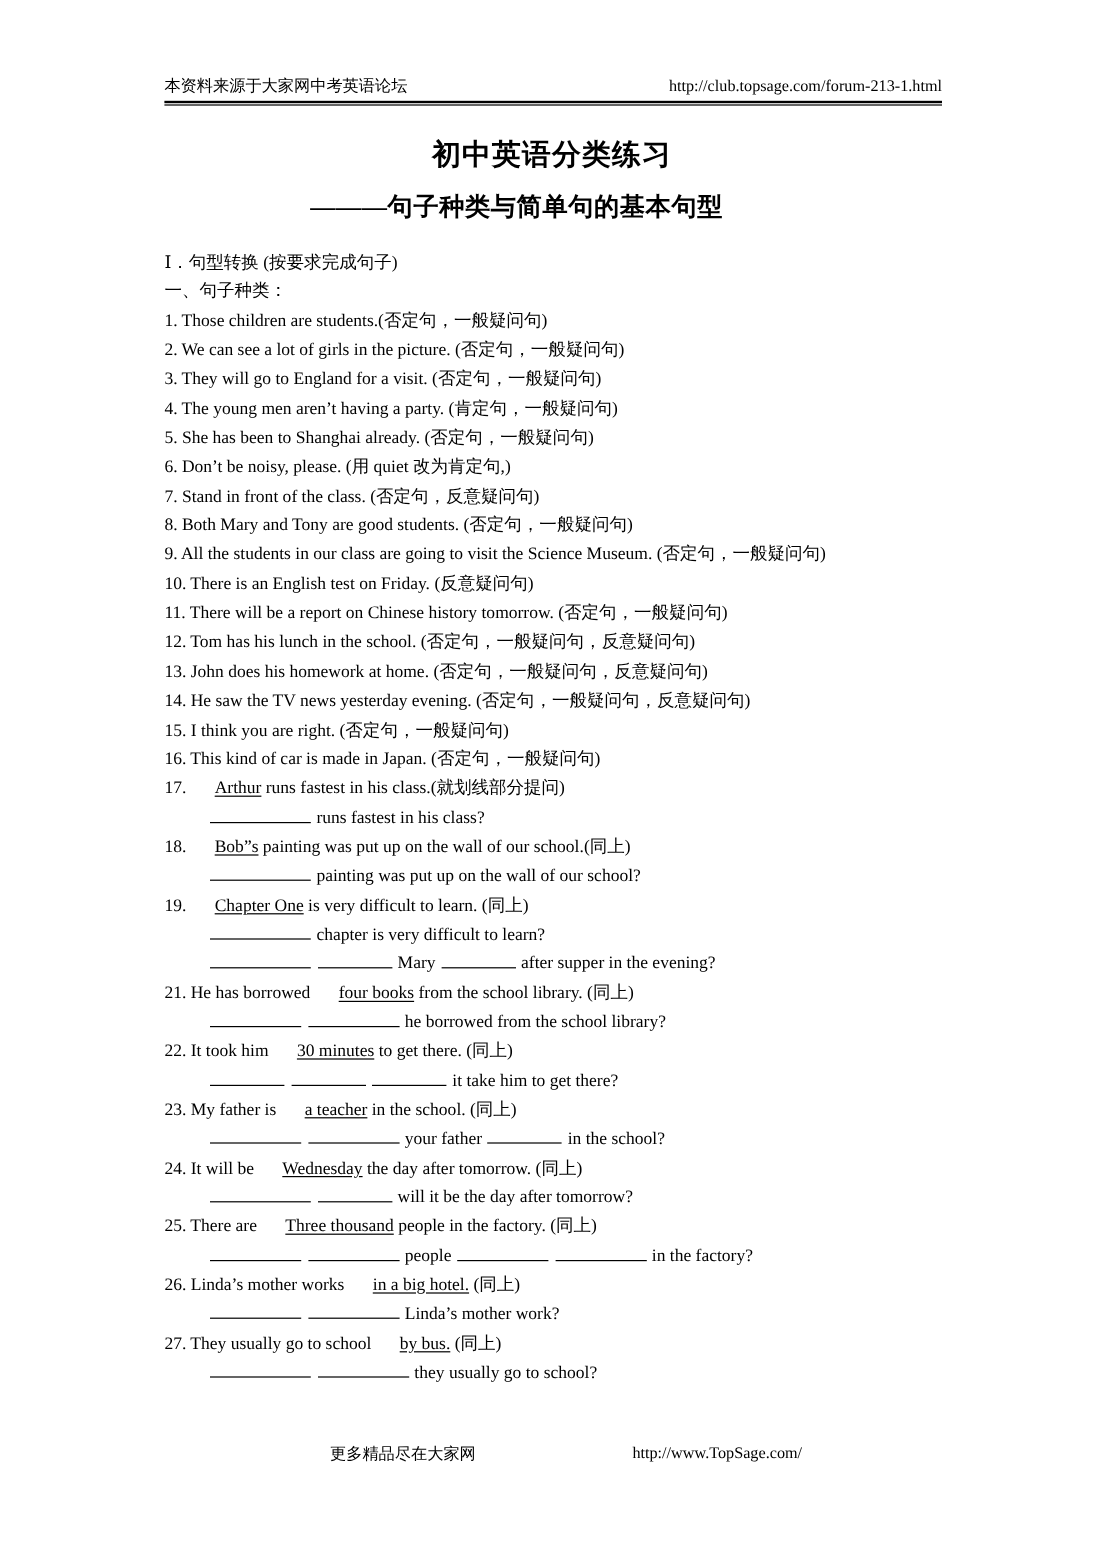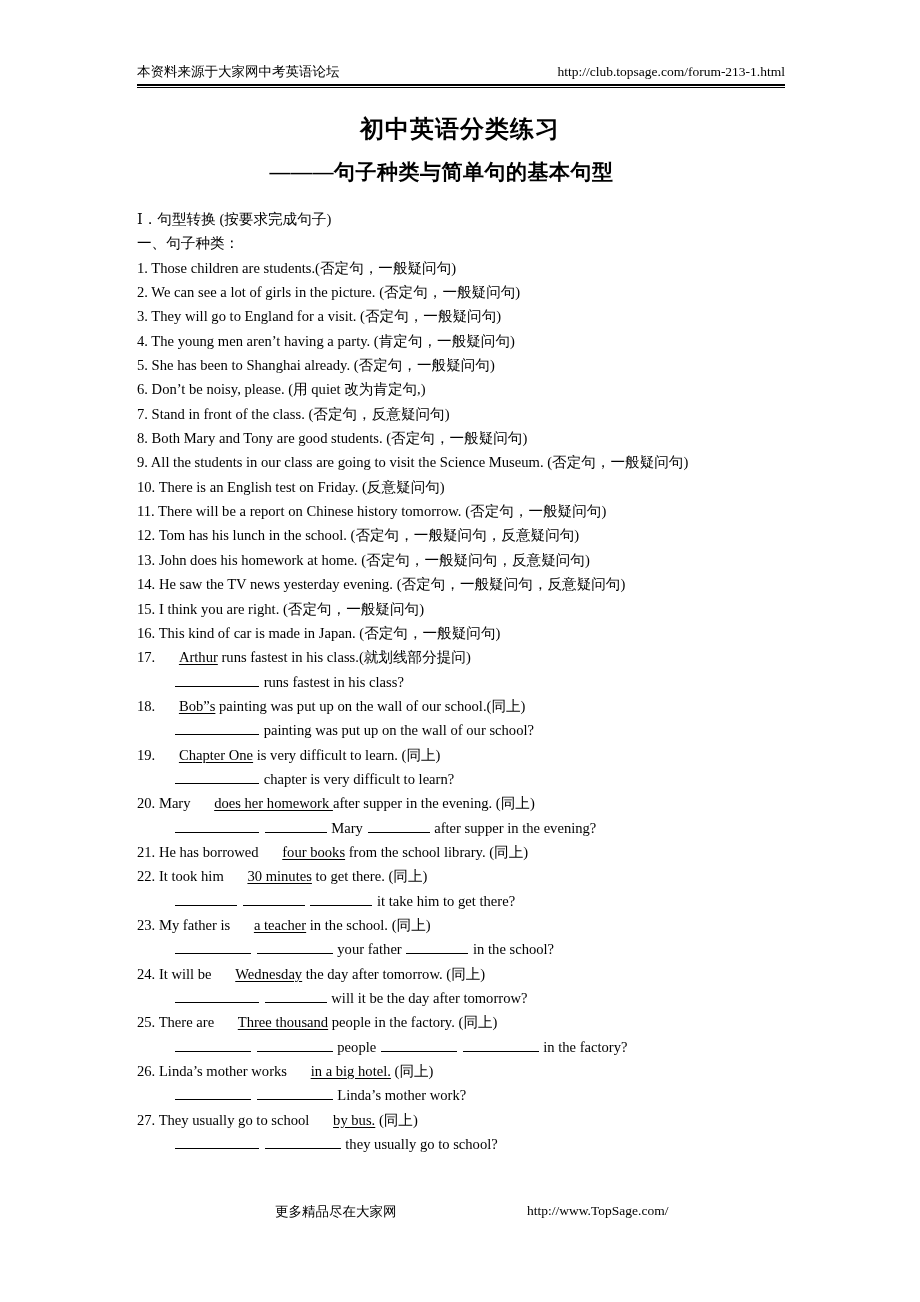--- a/index.html
+++ b/index.html
@@ -54,21 +54,21 @@
     left: 0;
     top: 113px;
     width: 920px;
     text-align: center;
     font-size: 24px;
     font-weight: bold;
     letter-spacing: 1px;
   }
   .subtitle {
     position: absolute;
-    left: 15px;
+    left: 4px;
     top: 158px;
     width: 853px;
     text-align: center;
     font-size: 21px;
     font-weight: bold;
     letter-spacing: 0.5px;
   }
 
   
   .content {
@@ -166,24 +166,24 @@
 
     <div class="line"><span>17.</span> <u>Arthur</u><span> runs fastest in his class.</span><span>(就划线部分提问)</span></div>
     <div class="line answer"><span class="blank b-xl"></span><span> runs fastest in his class?</span></div>
 
     <div class="line"><span>18.</span> <u>Bob”s</u><span> painting was put up on the wall of our school.</span><span>(同上)</span></div>
     <div class="line answer"><span class="blank b-xl"></span><span> painting was put up on the wall of our school?</span></div>
 
     <div class="line"><span>19.</span> <u>Chapter One</u><span> is very difficult to learn. </span><span>(同上)</span></div>
     <div class="line answer"><span class="blank b-xl"></span><span> chapter is very difficult to learn?</span></div>
 
-    <div class="line"><span>20.</span> <span>Mary </span><u>does her homework </u><span>  after supper in the evening. </span><span>(同上)</span></div>
     <div class="line answer"><span class="blank b-xl"></span> <span class="blank b-md"></span><span> Mary </span><span class="blank b-md"></span><span> after supper in the evening?</span></div>
 
     <div class="line"><span>21.</span> <span>He has borrowed </span><u>four books</u><span> from the school library. </span><span>(同上)</span></div>
+    <div class="line answer"><span class="blank b-lg"></span> <span class="blank b-lg"></span><span> he borrowed from the school library?</span></div>
 
     <div class="line"><span>22.</span> <span>It took him </span><u>30 minutes</u><span> to get there. </span><span>(同上)</span></div>
     <div class="line answer"><span class="blank b-md"></span> <span class="blank b-md"></span> <span class="blank b-md"></span><span> it take him to get there?</span></div>
 
     <div class="line"><span>23.</span> <span>My father is </span><u>a teacher</u><span> in the school. </span><span>(同上)</span></div>
     <div class="line answer"><span class="blank b-lg"></span> <span class="blank b-lg"></span><span> your father </span><span class="blank b-md"></span><span> in the school?</span></div>
 
     <div class="line"><span>24.</span> <span>It will be </span><u>Wednesday</u><span> the day after tomorrow. </span><span>(同上)</span></div>
     <div class="line answer"><span class="blank b-xl"></span> <span class="blank b-md"></span><span> will it be the day after tomorrow?</span></div>
 

